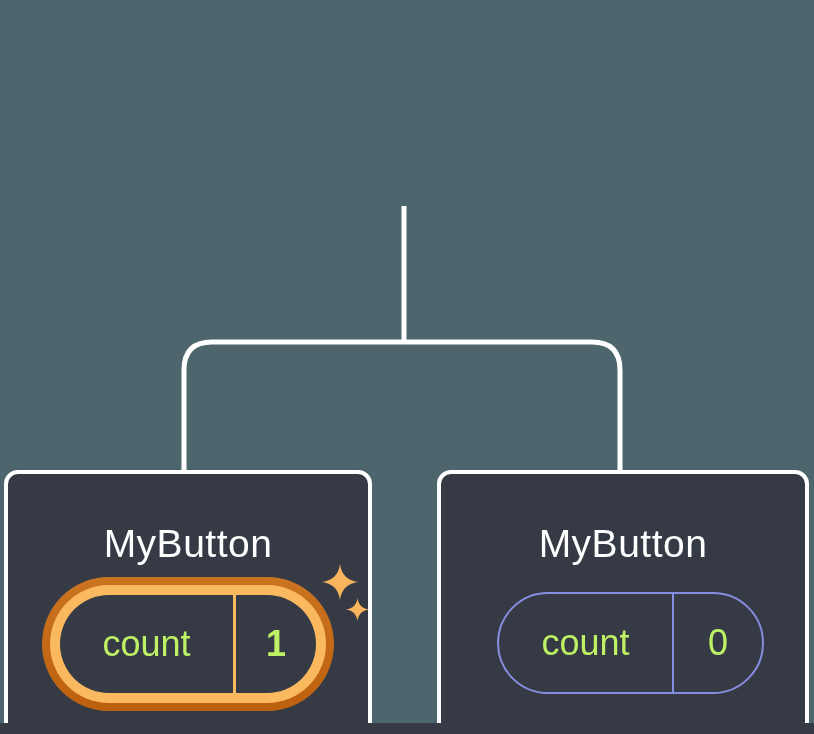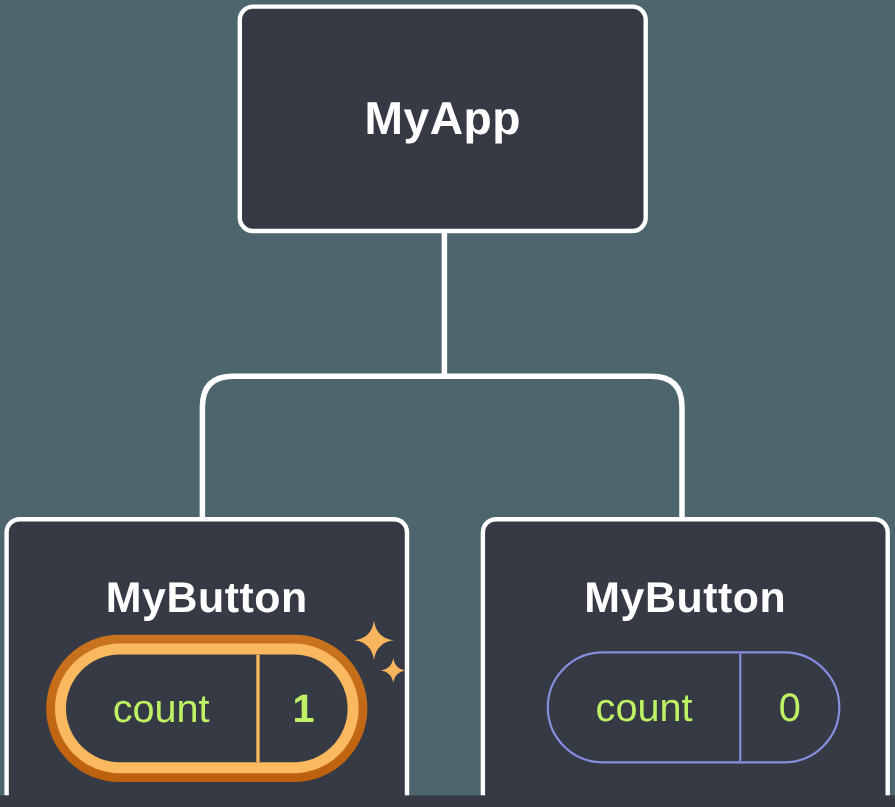--- a/index.html
+++ b/index.html
@@ -47,21 +47,21 @@
   }
   .node-child-left  { left: 4px;   width: 368px; }
   .node-child-right { left: 437px; width: 372px; }
   .node-child .node-label {
     position: absolute;
     left: 0; top: 48px;
     width: 100%;
     text-align: center;
     color: #ffffff;
     font-size: 39px;
-    font-weight: 700;
+    font-weight: 400;
     letter-spacing: 0.5px;
   }
   
   .pill-orange-outer {
     position: absolute;
     left: 34px; top: 103px;
     width: 292px; height: 134px;
     box-sizing: border-box;
     border-radius: 999px;
     background: linear-gradient(180deg, #ca7420, #bd600d);
@@ -124,23 +124,20 @@
 </head>
 <body>
 
 <div class="canvas">
 
   <svg class="connectors" viewBox="0 0 814 734" xmlns="http://www.w3.org/2000/svg">
     <path d="M404 206 V344" fill="none" stroke="#ffffff" stroke-width="5"></path>
     <path d="M184 478 V370 Q184 342 212 342 H592 Q620 342 620 370 V478" fill="none" stroke="#ffffff" stroke-width="5"></path>
   </svg>
 
-  <div class="node node-root">
-    <span class="node-label">MyApp</span>
-  </div>
 
   <div class="node node-child node-child-left">
     <span class="node-label">MyButton</span>
 
     <div class="pill-orange-outer">
       <div class="pill-orange-mid">
         <div class="pill-inner">
           <div class="pill-cell cell-key">count</div>
           <div class="pill-divider"></div>
           <div class="pill-cell cell-value">1</div>

